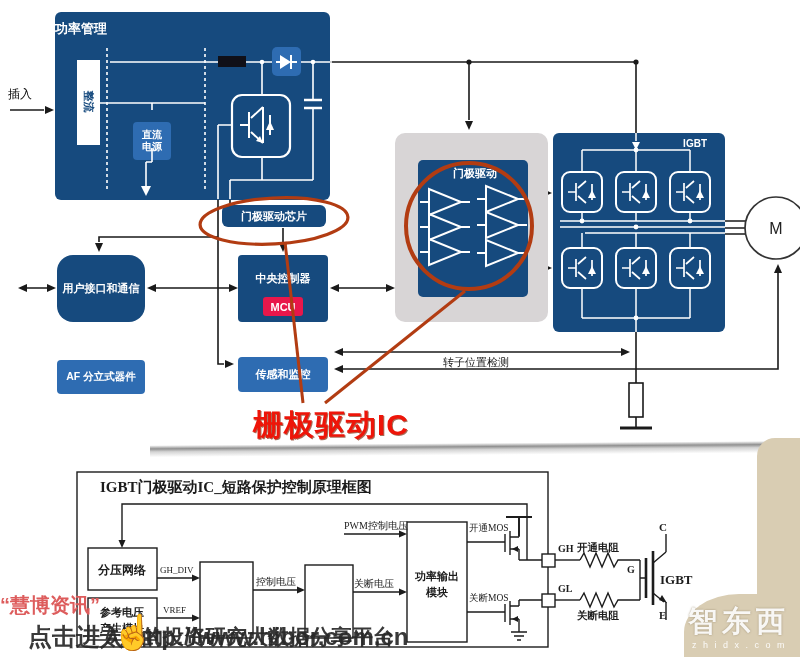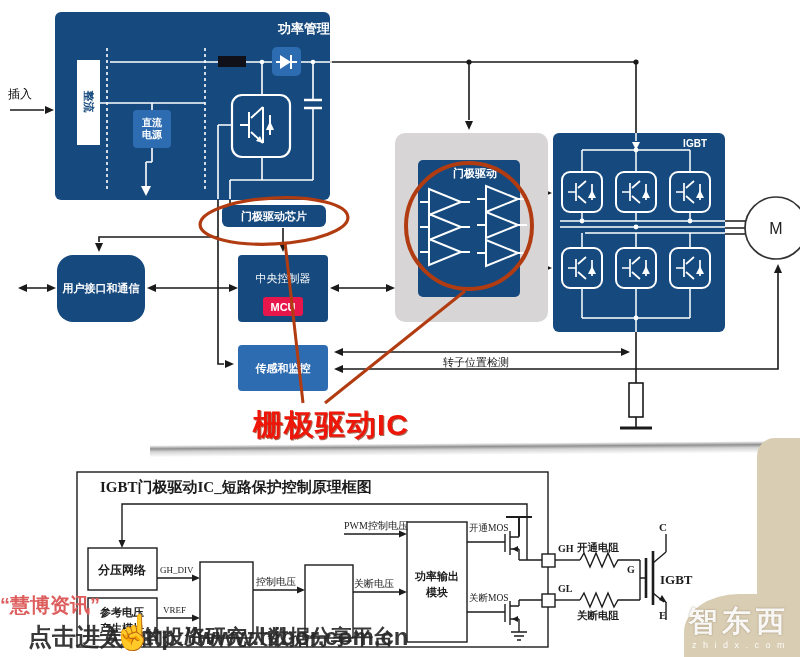--- a/index.html
+++ b/index.html
@@ -1,21 +1,21 @@
 <!DOCTYPE html>
 <html><head>
 <meta charset="utf-8">
 <style>
   html,body{margin:0;padding:0;background:#fff;}
   #canvas{position:relative;width:800px;height:657px;background:#fff;overflow:hidden;
           font-family:"Liberation Sans",sans-serif;}
   .abs{position:absolute;}
   .layer{position:absolute;left:0;top:0;}
   .navybox{background:#164a7e;border-radius:6px;color:#fff;}
-  .bluebox{background:#2e6cb2;border-radius:4px;color:#fff;}
+  .bluebox{background:#2e6cb2;border-radius:4px;color:#fff;margin-top:12px;}
   .center{display:flex;align-items:center;justify-content:center;text-align:center;}
   .pre{white-space:pre-line;}
   .wm-gray{color:rgba(40,40,40,.92);font-weight:700;}
   #callout-text{color:#ee1509;font-weight:900;font-size:30px;letter-spacing:1px;
                 text-shadow:1px 1px 0 rgba(120,30,0,.65);}
   #brand{color:#dd5c5c;font-weight:700;font-size:20px;text-align:center;}
   .beige{background:#d9cdb3;}
   #logo{color:rgba(255,255,255,.92);font-weight:700;font-size:29px;letter-spacing:5px;
         text-shadow:0 0 2px rgba(140,125,95,.8);font-family:Liberation Serif, serif;}
   #logo-sub{color:rgba(255,255,255,.9);font-size:9px;letter-spacing:2px;}
@@ -56,37 +56,38 @@
       <circle cx="469" cy="62" r="2.6"></circle>
       <circle cx="636" cy="62" r="2.6"></circle>
     </g>
     <rect x="629" y="383" width="14" height="34" fill="#fff" stroke="#1a1a1a" stroke-width="1.6"></rect>
     <circle cx="776" cy="228" r="31" fill="#fff" stroke="#333" stroke-width="1.7"></circle>
     <text x="776" y="234" text-anchor="middle" font-size="16" fill="#222">M</text>
     <text x="443" y="366" font-size="11" fill="#222">转子位置检测</text>
   </svg>
 
   <div class="abs navybox" style="left:55px;top:12px;width:275px;height:188px;"></div>
-  <div class="abs" style="left:55px;top:20px;width:275px;text-align:right;color:#fff;font-size:13px;font-weight:700;">功率管理</div>
+  <div class="abs" style="left:55px;top:20px;width:275px;text-align:left;color:#fff;font-size:13px;font-weight:700;">功率管理</div>
   <div class="abs" style="left:77px;top:60px;width:23px;height:85px;background:#fff;">
     <span class="abs" style="left:0;top:34px;width:23px;text-align:center;color:#164a7e;font-size:11px;font-weight:700;transform:rotate(90deg);">整流</span>
   </div>
   <div class="abs bluebox center pre" style="left:133px;top:110px;width:38px;height:38px;font-size:10px;font-weight:700;line-height:1.2;">直流
 电源</div>
 
   <div class="abs navybox center" style="left:222px;top:205px;width:104px;height:22px;font-size:11px;font-weight:700;text-align:right;">门极驱动芯片</div>
   <div class="abs navybox center" style="left:57px;top:255px;width:88px;height:67px;font-size:11px;font-weight:700;border-radius:16px;">用户接口和通信</div>
   <div class="abs navybox" style="left:238px;top:255px;width:90px;height:67px;border-radius:4px;">
-    <div class="abs" style="left:0;top:16px;width:90px;text-align:center;color:#fff;font-size:11px;font-weight:400;">中央控制器</div>
+    <div class="abs" style="left:0;top:16px;width:90px;text-align:center;color:#fff;font-size:11px;font-weight:700;">中央控制器</div>
     <div class="abs center" style="left:25px;top:42px;width:40px;height:19px;background:#e8174b;border-radius:3px;color:#fff;font-size:11px;font-weight:700;">MCU</div>
   </div>
-  <div class="abs bluebox center" style="left:238px;top:345px;width:90px;height:46px;font-size:11px;font-weight:700;">传感和监控</div>
+  <div class="abs bluebox center" style="left:57px;top:348px;width:88px;height:34px;font-size:10.5px;font-weight:700;">AF 分立式器件</div>
+  <div class="abs bluebox center" style="left:238px;top:345px;width:90px;height:35px;font-size:11px;font-weight:700;">传感和监控</div>
 
   <div class="abs" style="left:395px;top:133px;width:153px;height:189px;background:#d8d5d6;border-radius:10px;"></div>
-  <div class="abs navybox" style="left:418px;top:160px;width:102px;height:137px;border-radius:5px;">
+  <div class="abs navybox" style="left:418px;top:160px;width:110px;height:137px;border-radius:5px;">
     <div class="abs" style="left:0;top:6px;width:114px;text-align:center;color:#fff;font-size:11px;font-weight:700;">门极驱动</div>
   </div>
   <div class="abs navybox" style="left:553px;top:133px;width:172px;height:199px;">
     <div class="abs" style="right:18px;top:5px;color:#fff;font-size:10px;font-weight:700;position:absolute;">IGBT</div>
   </div>
   <div class="abs" style="left:8px;top:86px;font-size:12px;color:#000000;font-weight:400;">插入</div>
 
   <svg class="layer" width="800" height="657" viewBox="0 0 800 657">
     <g stroke="#fff" stroke-width="1.6" fill="none">
       <path d="M107 48 V192 M205 48 V192" stroke-dasharray="3 3"></path>

